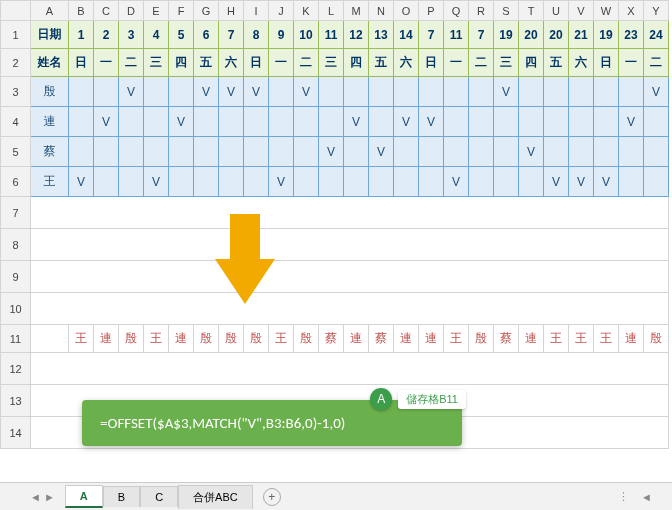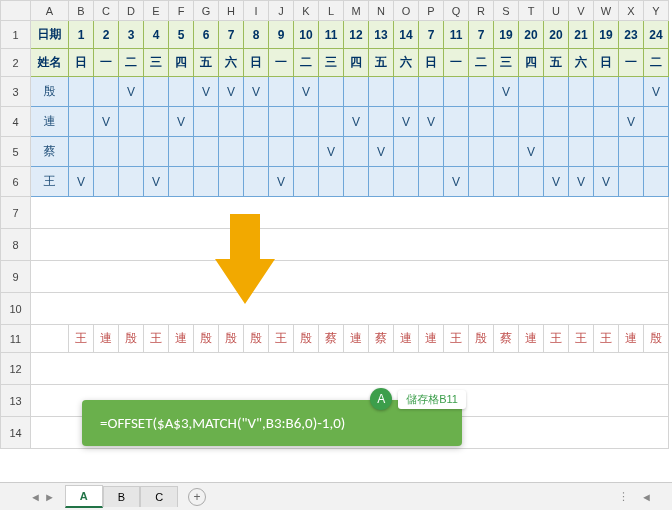--- a/index.html
+++ b/index.html
@@ -431,18 +431,19 @@
     <div class="badge-text">儲存格B11</div>
   </div>
   <div class="formula-box">=OFFSET($A$3,MATCH("V",B3:B6,0)-1,0)</div>
 </div>
 
 <div class="tabbar">
   <div class="tabnav">◄ ►</div>
   <div class="tab active">A</div>
   <div class="tab">B</div>
   <div class="tab">C</div>
+  <div class="tab">合併ABC</div>
   <div class="tab-add">+</div>
   <div class="tabbar-right">
     <span>⋮</span>
     <span>◄</span>
   </div>
 </div>
 
 </body></html>

